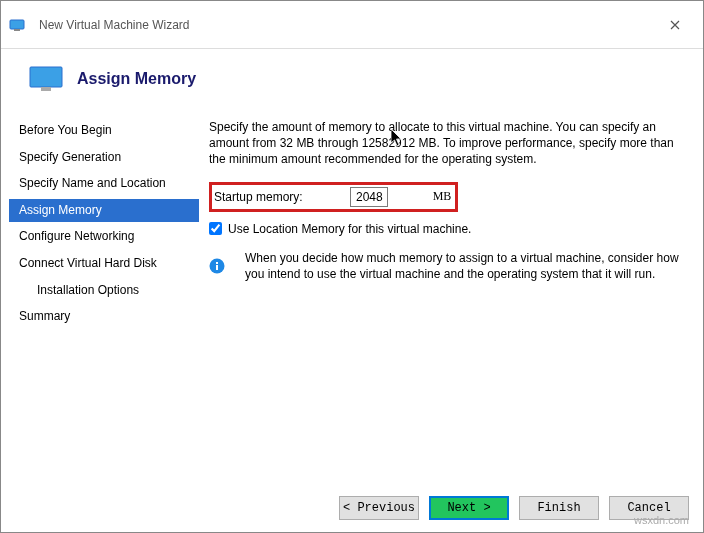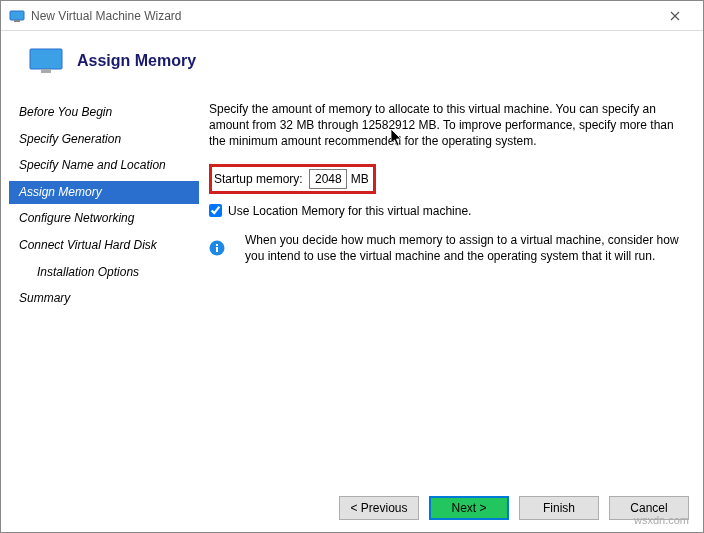--- a/index.html
+++ b/index.html
@@ -1,42 +1,42 @@
 <!DOCTYPE html>
 <html><head>
 <meta charset="utf-8">
 <style>
 * { box-sizing: border-box; margin: 0; padding: 0; }
 body { font-family: "Segoe UI", Tahoma, sans-serif; font-size: 12px; color: #000; background: #fff; }
 .window { width: 704px; height: 533px; border: 1px solid #888; background: #fff; display: flex; flex-direction: column; position: relative; }
-.titlebar { height: 30px; display: flex; align-items: center; padding: 0 8px; border-bottom: 1px solid #ddd; }
+.titlebar { height: 48px; display: flex; align-items: center; padding: 0 8px; border-bottom: 1px solid #ddd; gap: 8px; }
 .titlebar .icon { width: 16px; height: 16px; margin-right: 6px; }
 .titlebar .title { color: #555; flex: 1; }
 .titlebar .close { width: 40px; height: 28px; display: flex; align-items: center; justify-content: center; color: #555; font-size: 15px; cursor: pointer; }
 .header { height: 60px; display: flex; align-items: center; padding: 0 24px; }
 .header .hicon { width: 34px; height: 26px; margin-right: 14px; margin-left: 4px; }
 .header h1 { font-size: 16px; font-weight: 600; color: #1a1a6c; }
 .body { flex: 1; display: flex; padding: 0 8px 8px 8px; overflow: hidden; }
-.sidebar { width: 190px; padding-top: 10px; font-style: italic; }
+.sidebar { width: 190px; padding-top: 10px; }
 .sidebar .item { padding: 4px 10px; color: #000; cursor: pointer; line-height: 1.3; margin-bottom: 3px; }
 .sidebar .item.selected { background: #2a6fce; color: #fff; }
 .sidebar .item.indent { padding-left: 28px; }
 .content { flex: 1; padding: 10px 12px 0 10px; }
 .desc { line-height: 1.35; margin-bottom: 14px; }
-.memrow { display: flex; align-items: center; margin-bottom: 10px; border: 3px solid #d02020; padding: 2px 4px 2px 2px; width: max-content; }
+.memrow { display: flex; align-items: center; margin-bottom: 10px; border: 3px solid #d02020; padding: 2px 4px 2px 2px; width: max-content; gap: 41px; }
 .memrow label { margin-right: 6px; }
 .meminput { width: 38px; border: 1px solid #7a7a7a; padding: 2px 4px; text-align: right; font-family: inherit; font-size: 12px; }
-.memunit { margin-left: 4px; }
+.memunit { margin-left: 4px; font-family: Liberation Serif, serif; }
 .chkrow { display: flex; align-items: center; margin-bottom: 14px; }
 .chkrow input { margin-right: 6px; }
 .inforow { display: flex; align-items: center; gap: 12px; }
 .infoicon { width: 16px; height: 16px; margin-right: 8px; flex-shrink: 0; margin-top: 1px; }
 .infotext { line-height: 1.35; }
 .footer { height: 48px; display: flex; align-items: center; justify-content: flex-end; padding: 0 14px; gap: 10px; border-top: 0; }
-.btn { width: 80px; height: 24px; border: 1px solid #adadad; background: #e1e1e1; font-family: Liberation Sans, sans-serif; font-size: 12px; cursor: pointer; }
+.btn { width: 80px; height: 24px; border: 1px solid #adadad; background: #e1e1e1; font-family: Liberation Mono, monospace; font-size: 12px; cursor: pointer; }
 .btn.default { border: 2px solid #0078d7; background: #22c55e; }
 .cursor { position: absolute; left: 390px; top: 128px; width: 12px; height: 18px; pointer-events: none; }
 .watermark { position: absolute; right: 14px; bottom: 6px; font-size: 11px; color: #aaa; }
 </style>
 </head>
 <body>
 
 <div class="window">
 
   <div class="titlebar">

